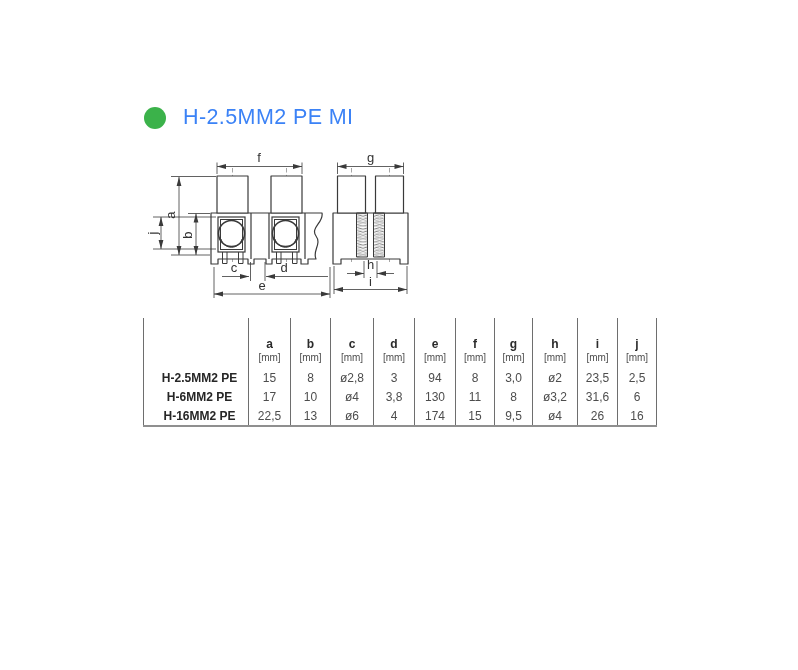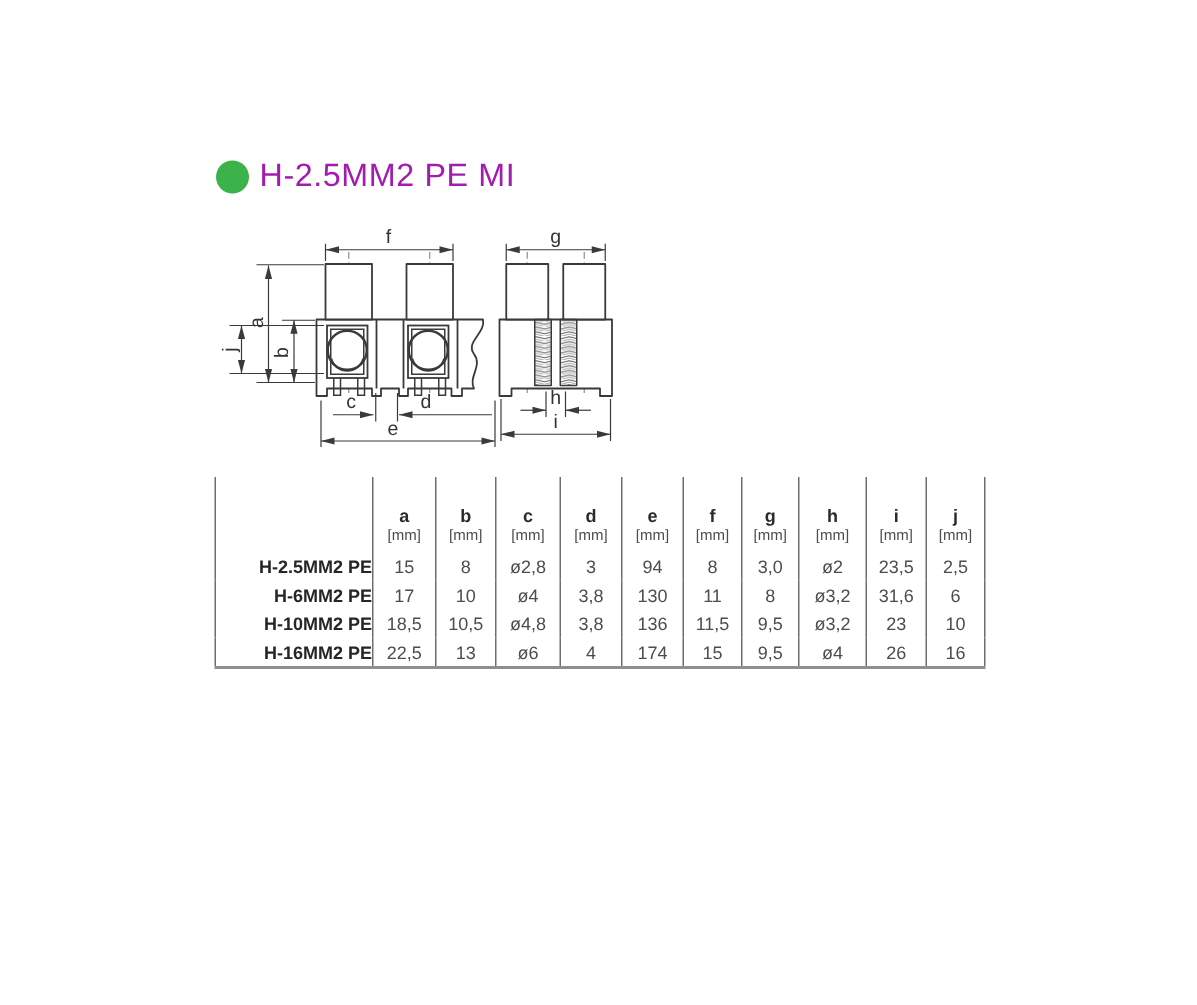--- a/index.html
+++ b/index.html
@@ -3,34 +3,34 @@
 <meta charset="utf-8">
 <style>
   html,body{margin:0;padding:0;}
   body{
     width:798px;height:670px;position:relative;background:#ffffff;
     font-family:"Liberation Sans","DejaVu Sans",sans-serif;overflow:hidden;
   }
   
   .hdr{position:absolute;left:144px;top:105px;display:flex;align-items:center;}
   .dot{width:22px;height:22px;border-radius:50%;background:#3bb24a;flex:0 0 auto;}
-  .title{margin-left:7px;font-size:21.5px;color:#a21caf;letter-spacing:0.4px;font-weight:400;}
+  .title{margin-left:17px;font-size:21.5px;color:#3b82f6;letter-spacing:0.4px;font-weight:400;}
   
   .draw{position:absolute;left:140px;top:148px;}
   .draw text{font-size:13px;fill:#333;}
   
   .tblwrap{position:absolute;left:143px;top:318px;}
   table{border-collapse:collapse;table-layout:fixed;width:513px;border-bottom:2px solid #8f8f8f;}
   th,td{border-left:1px solid #6e6e6e;font-size:12px;padding:0;text-align:center;
         color:#4d4d4d;font-weight:400;height:19px;white-space:nowrap;}
   th:last-child,td:last-child{border-right:1px solid #6e6e6e;}
   thead th{height:46px;vertical-align:bottom;padding-bottom:4px;}
   .cl{font-weight:700;color:#2b2b2b;font-size:12px;line-height:13px;}
   .cu{font-size:10px;color:#4d4d4d;line-height:13px;}
-  .name-col{text-align:right;padding-left:7px;font-weight:700;color:#262626;font-size:12px;}
+  .name-col{text-align:center;padding-left:7px;font-weight:700;color:#262626;font-size:12px;}
 </style>
 </head>
 <body>
 
 <div class="hdr">
   <span class="dot" style="background: rgb(59, 178, 74);"></span>
   <span class="title">H-2.5MM2 PE MI</span>
 </div>
 
 <svg class="draw" width="290" height="160" viewBox="140 148 290 160">
@@ -231,33 +231,20 @@
           <td>ø4</td>
           <td>3,8</td>
           <td>130</td>
           <td>11</td>
           <td>8</td>
           <td>ø3,2</td>
           <td>31,6</td>
           <td>6</td>
         </tr>
         <tr>
-          <th class="name-col">H-10MM2 PE</th>
-          <td>18,5</td>
-          <td>10,5</td>
-          <td>ø4,8</td>
-          <td>3,8</td>
-          <td>136</td>
-          <td>11,5</td>
-          <td>9,5</td>
-          <td>ø3,2</td>
-          <td>23</td>
-          <td>10</td>
-        </tr>
-        <tr>
           <th class="name-col">H-16MM2 PE</th>
           <td>22,5</td>
           <td>13</td>
           <td>ø6</td>
           <td>4</td>
           <td>174</td>
           <td>15</td>
           <td>9,5</td>
           <td>ø4</td>
           <td>26</td>

